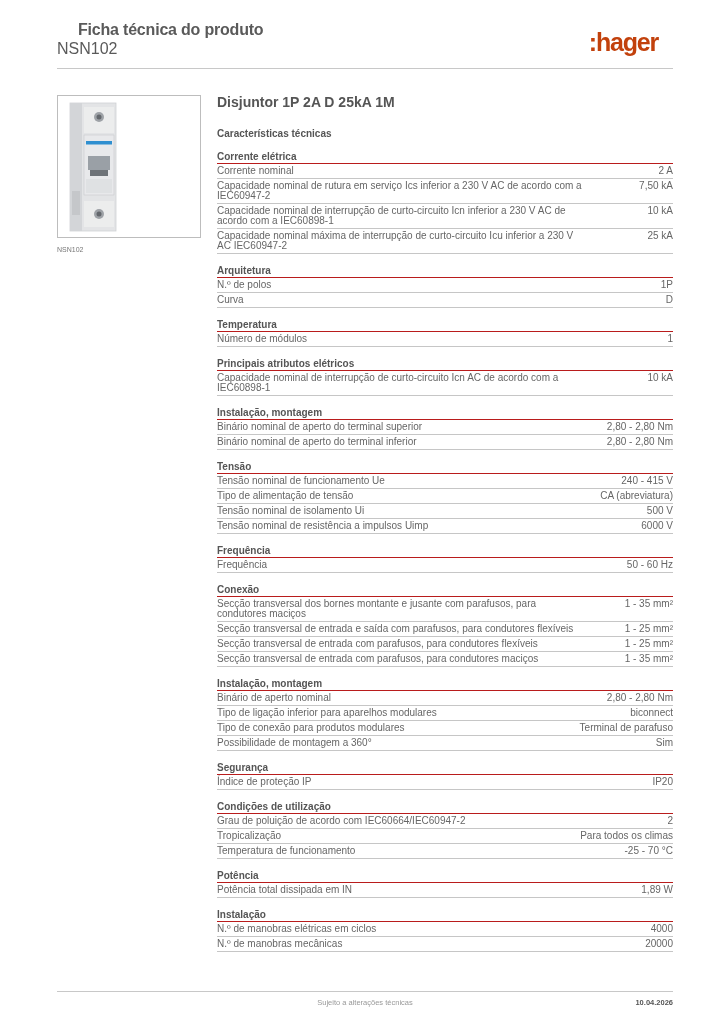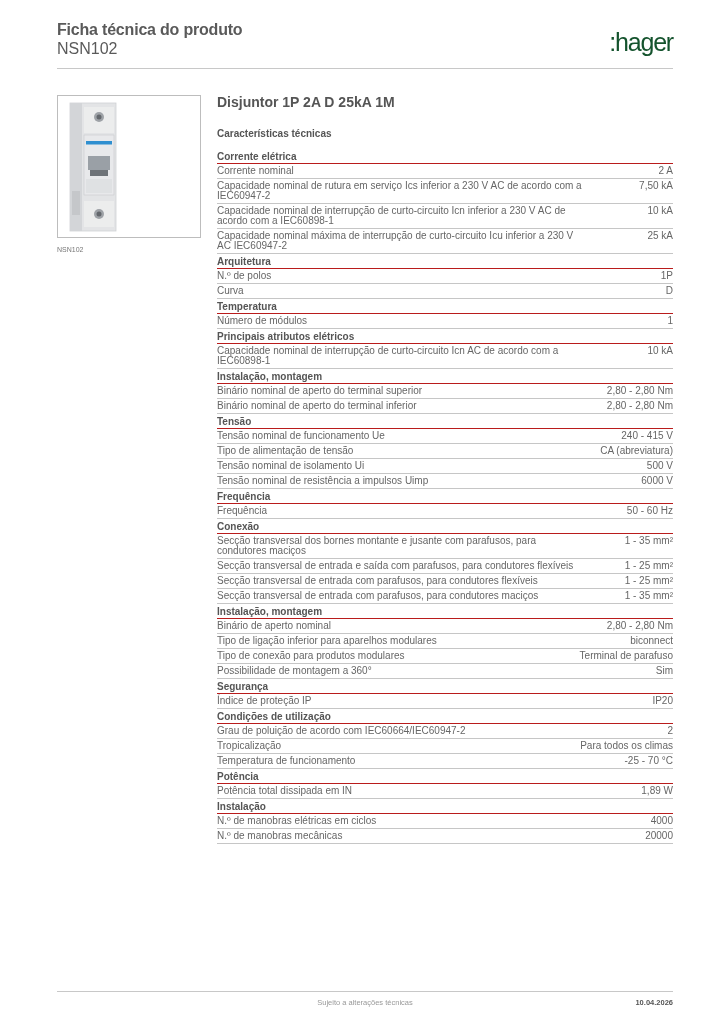--- a/index.html
+++ b/index.html
@@ -1,34 +1,34 @@
 <!DOCTYPE html>
 <html><head>
   <meta charset="utf-8">
   <style>
     * { box-sizing: border-box; margin: 0; padding: 0; }
     html, body { width: 724px; height: 1024px; background: #ffffff; overflow: hidden; }
     body { font-family: "Liberation Sans", sans-serif; color: #555; position: relative; }
 
     .header { position: absolute; left: 57px; top: 20px; width: 616px; height: 50px; }
-    .doc-title { font-size: 16px; font-weight: bold; color: #5a5a5a; line-height: 20px; letter-spacing: -0.2px; }
+    .doc-title { font-size: 16px; font-weight: bold; color: #5a5a5a; line-height: 20px; letter-spacing: -0.2px; margin-left: 21px; }
     .doc-subtitle { font-size: 16px; color: #5a5a5a; line-height: 18px; }
-    .logo { position: absolute; right: 0; top: 8px; font-size: 25px; font-weight: normal; color: #14532d; letter-spacing: -1.2px; line-height: 28px; }
+    .logo { position: absolute; right: 15px; top: 8px; font-size: 25px; font-weight: bold; color: #c2410c; letter-spacing: -1.2px; line-height: 28px; }
     .header-rule { position: absolute; left: 57px; top: 68px; width: 616px; height: 1px; background: #c8c8c8; }
 
     .product-image-box { position: absolute; left: 57px; top: 95px; width: 144px; height: 143px; border: 1px solid #bdbdbd; background: #fff; overflow: hidden; }
     .product-caption { position: absolute; left: 57px; top: 246px; font-size: 7px; color: #777; }
 
     .breaker { position: absolute; left: 8px; top: 5px; width: 60px; height: 132px; }
 
     .content { position: absolute; left: 217px; top: 97px; width: 456px; }
     .product-name { font-size: 14px; font-weight: bold; color: #555; height: 10px; line-height: 10px; }
     .tech-title { font-size: 10px; font-weight: bold; color: #555; margin-top: 22px; line-height: 10px; }
 
-    .section { margin-top: 2px; }
+    .section { margin-top: 11px; }
     .section.first { margin-top: 12px; }
     .section-title { font-size: 10px; font-weight: bold; color: #555; line-height: 11px; padding-bottom: 1px; border-bottom: 1px solid #b91c1c; }
     .row { display: flex; justify-content: space-between; align-items: flex-start; border-bottom: 1px solid #c6c6c6; padding: 2px 0 2px 0; font-size: 10px; line-height: 10px; color: #666; }
     .row .label { width: 365px; }
     .row .value { text-align: center; white-space: nowrap; }
     .row.single { height: 15px; }
     .row.double { height: 25px; }
 
     .footer-rule { position: absolute; left: 57px; top: 991px; width: 616px; height: 1px; background: #c8c8c8; }
     .footer { position: absolute; left: 57px; top: 998px; width: 616px; height: 12px; font-size: 7.5px; }

